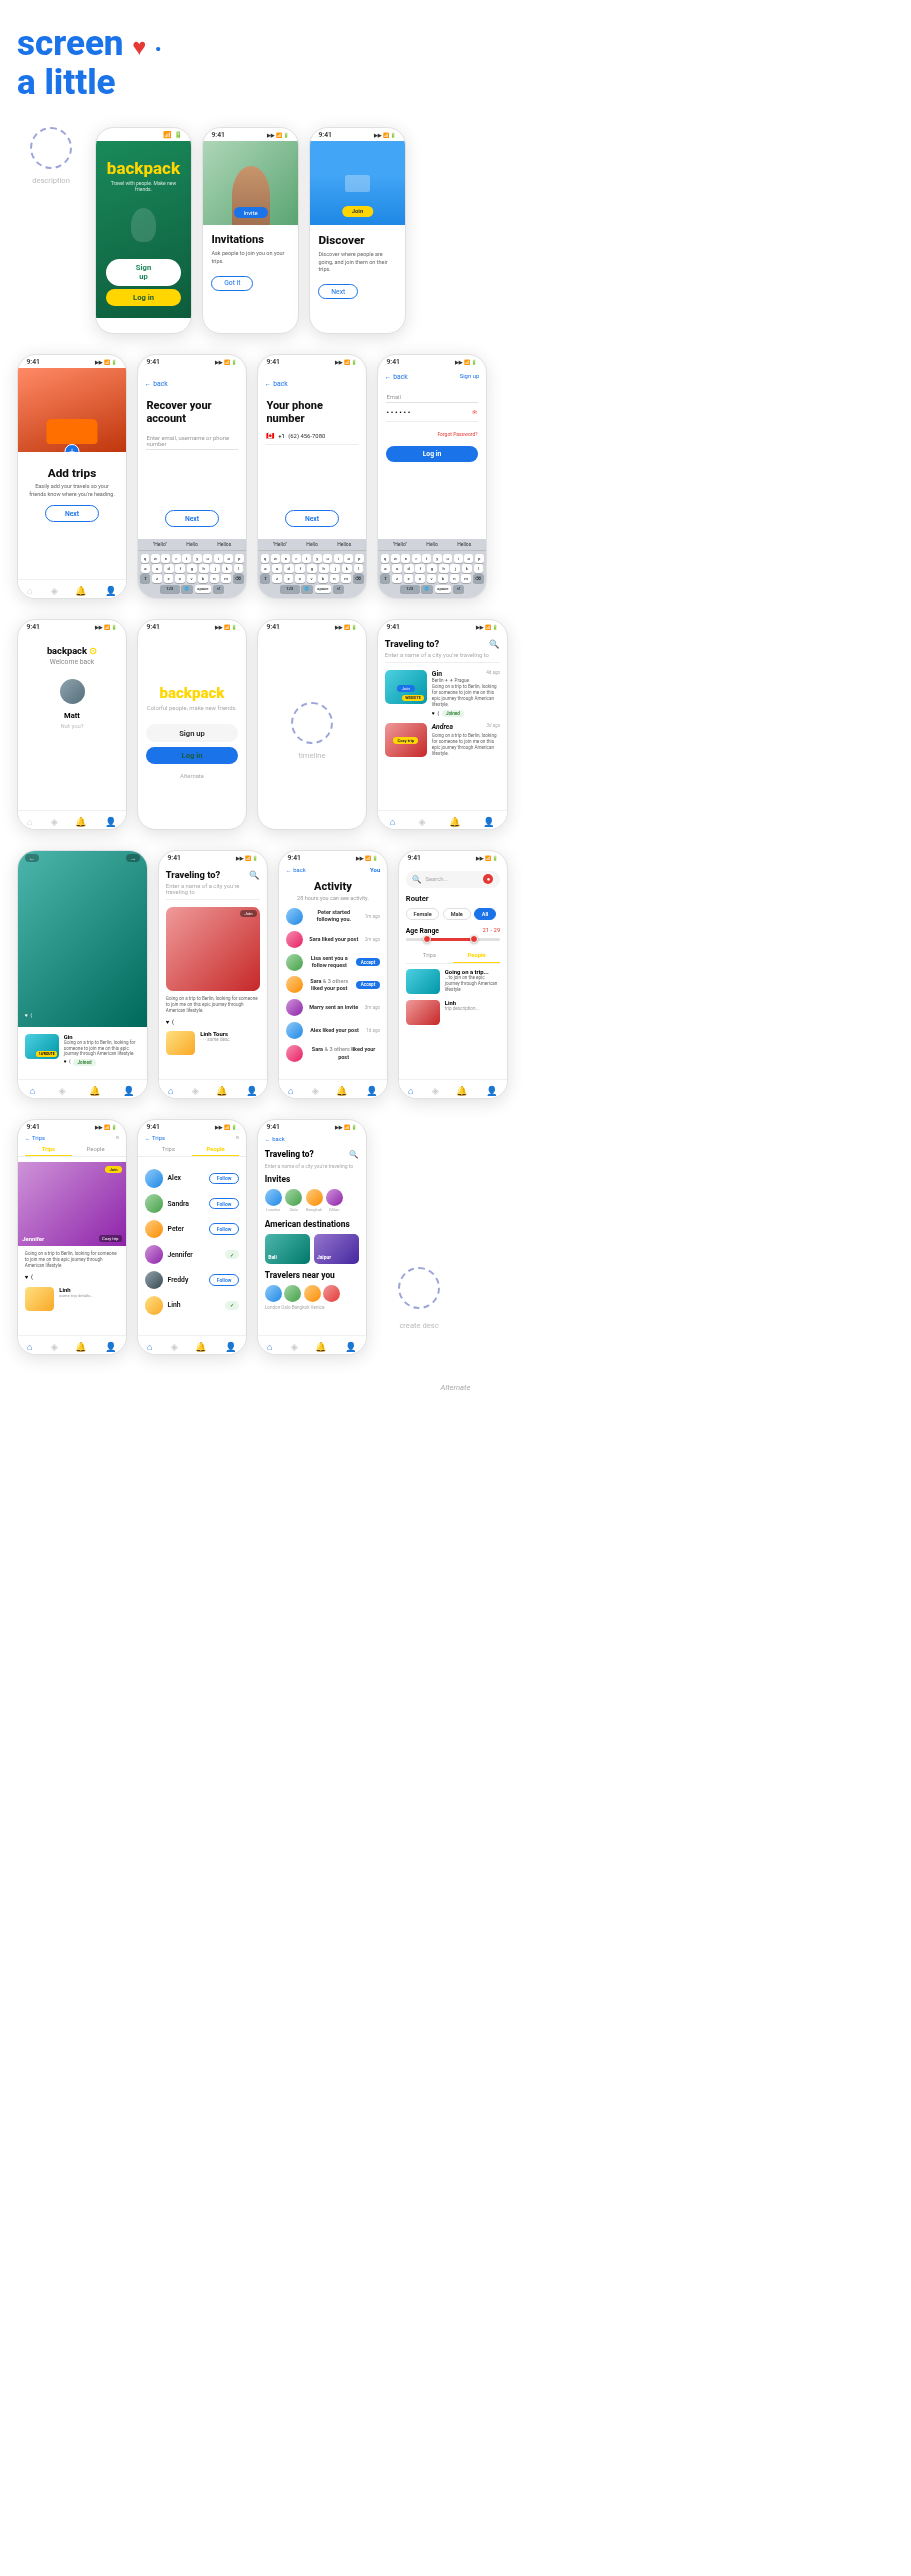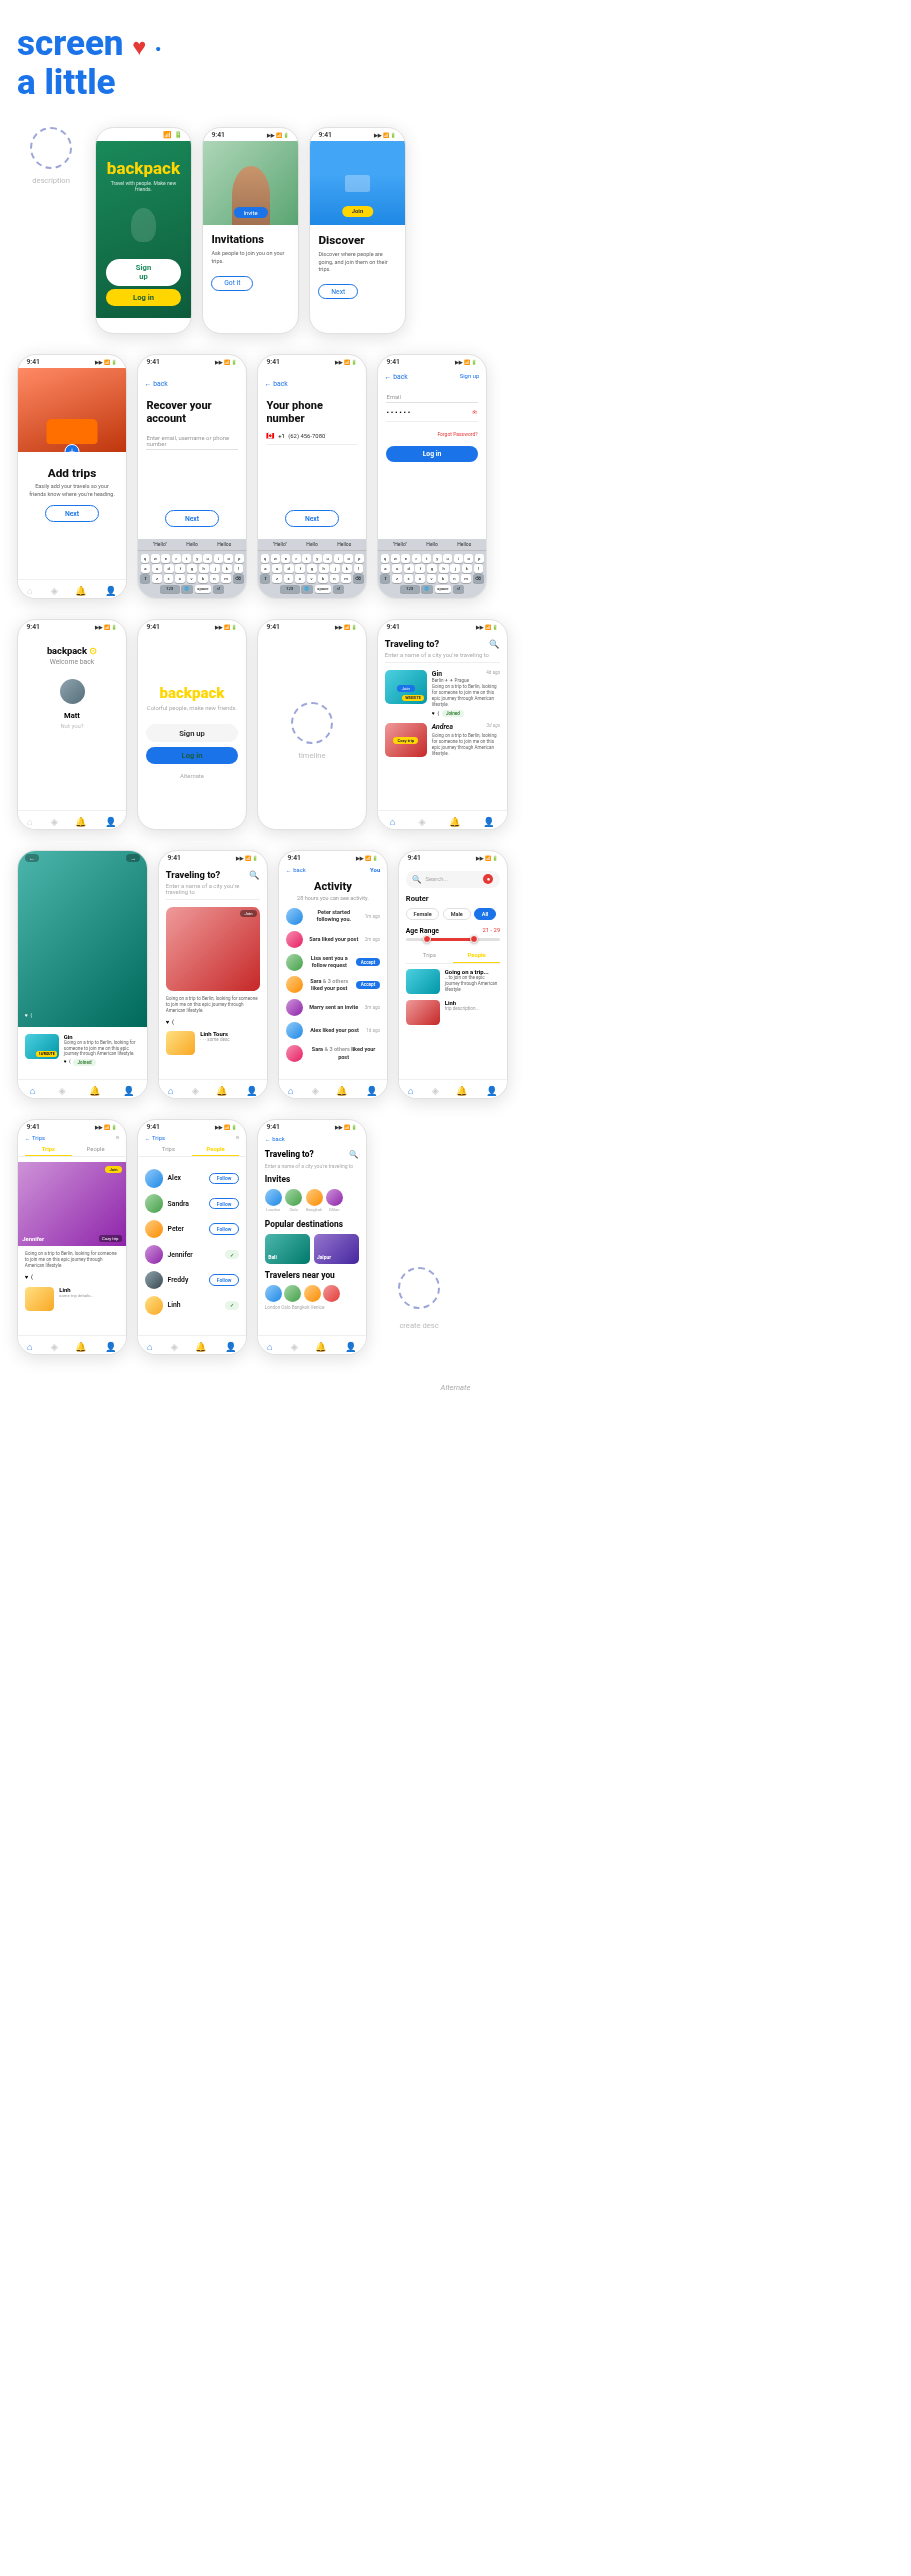--- a/index.html
+++ b/index.html
@@ -1218,21 +1218,21 @@
         <div style="display:flex;flex-direction:column;align-items:center;gap:1.7px;">
           <div style="width:17px;height:17px;border-radius:50%;background:linear-gradient(135deg,#ffcc80,#fb8c00);"></div>
           <div style="font-size:4.2px;color:#aaa;">Bangkok</div>
         </div>
         <div style="display:flex;flex-direction:column;align-items:center;gap:1.7px;">
           <div style="width:17px;height:17px;border-radius:50%;background:linear-gradient(135deg,#ce93d8,#8e24aa);"></div>
           <div style="font-size:4.2px;color:#aaa;">Milan</div>
         </div>
       </div>
 
-      <div class="section-title" style="margin-top:6.8px;">Popular destinations</div>
+      <div class="section-title" style="margin-top:6.8px;">American destinations</div>
       <div class="dest-grid">
         <div class="dest-card">
           <div class="dest-label">Bali</div>
         </div>
         <div class="dest-card dest-card-2">
           <div class="dest-label">Jaipur</div>
         </div>
       </div>
 
       <div class="section-title" style="margin-top:6.8px;">Travelers near you</div>

